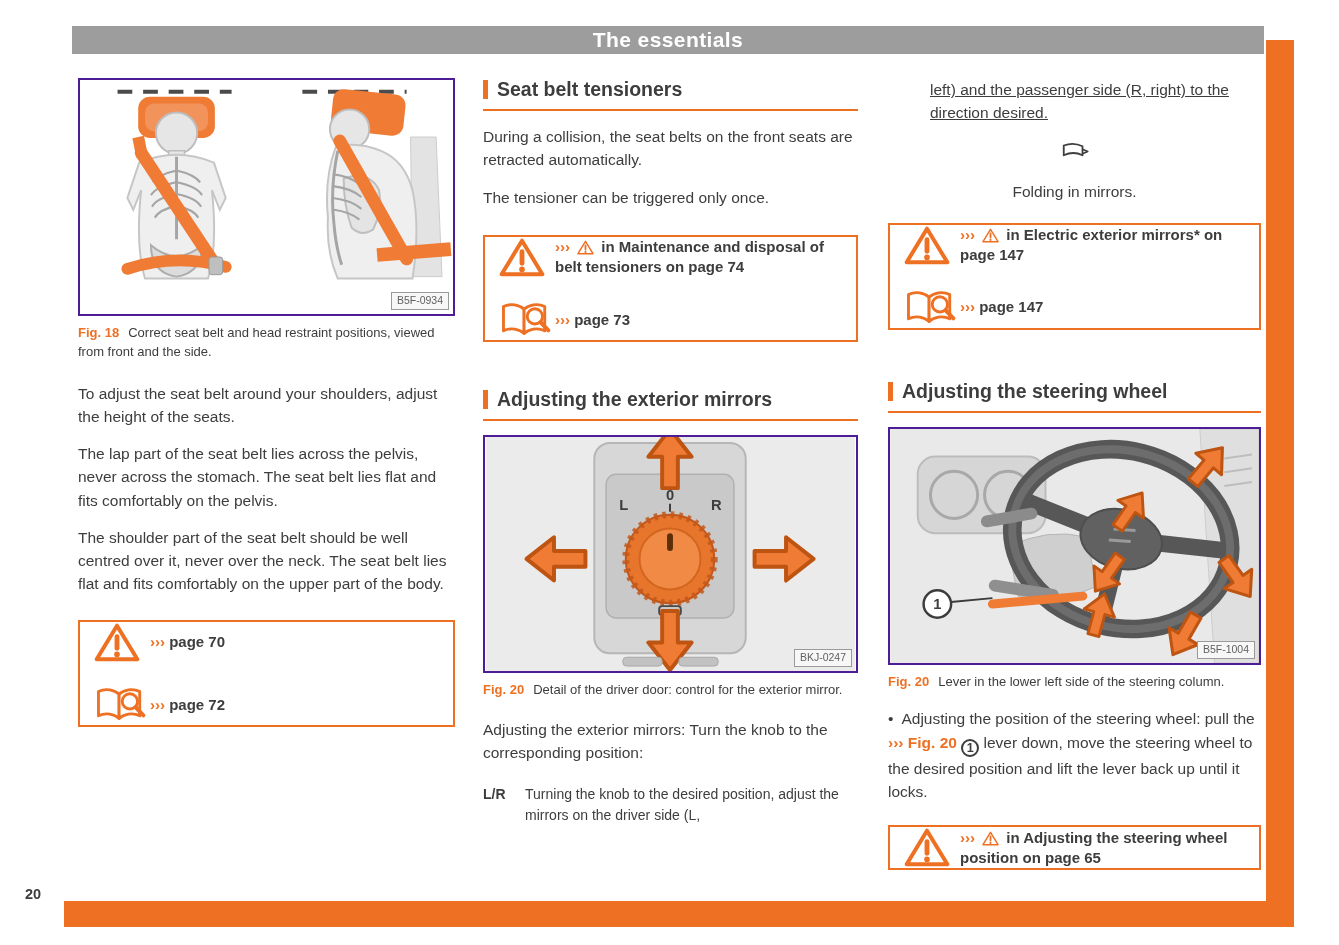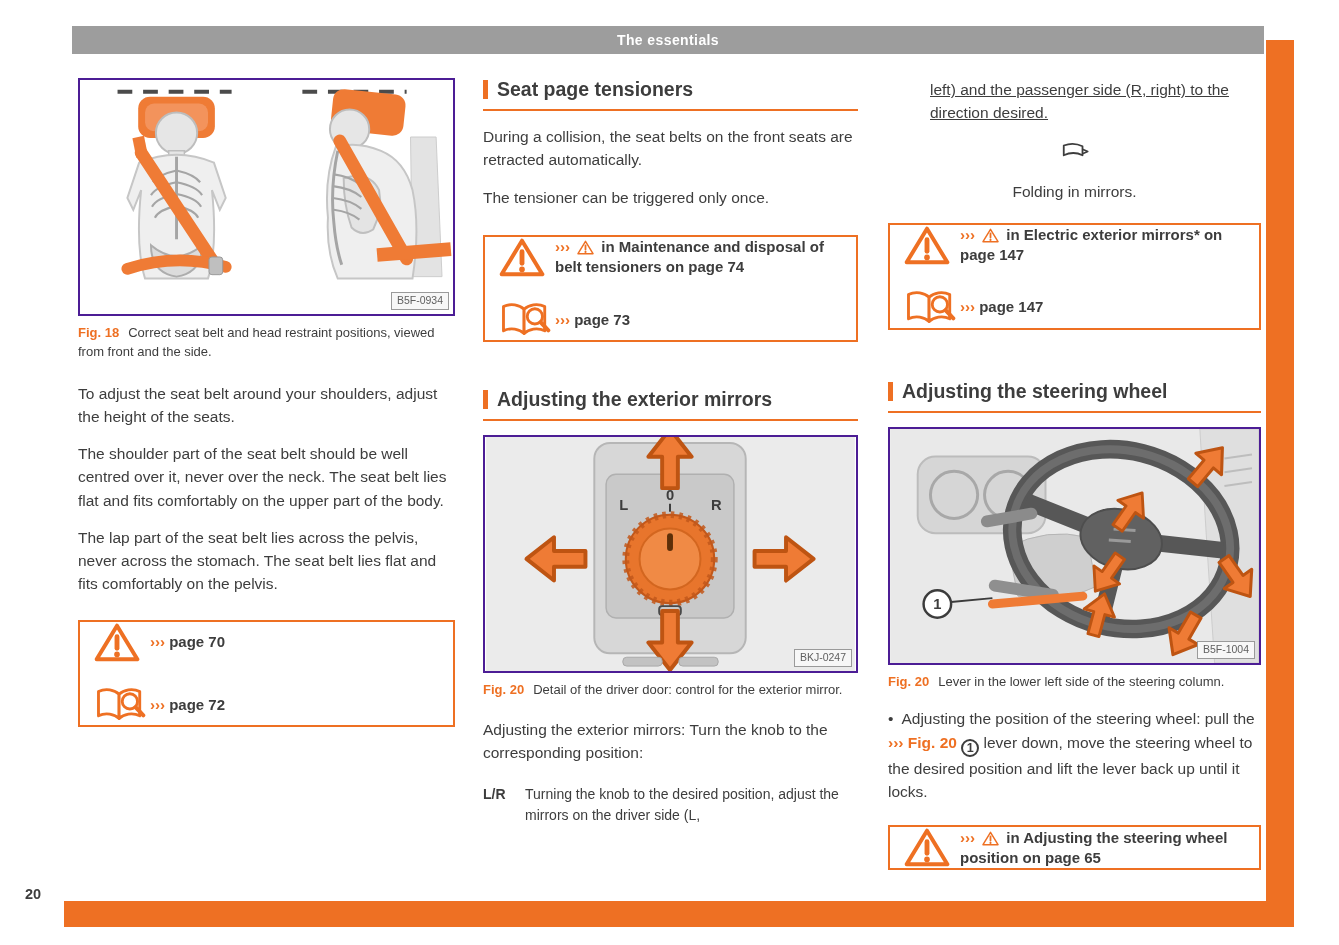--- a/index.html
+++ b/index.html
@@ -12,21 +12,21 @@
   *{box-sizing:border-box;}
   html,body{margin:0;padding:0;}
   body{
     width:1339px;height:945px;overflow:hidden;background:#fff;
     font-family:"Liberation Sans", sans-serif;color:var(--text);
   }
   .page{position:relative;width:1339px;height:945px;background:#fff;}
   .header-bar{
     position:absolute;left:72px;top:26px;width:1192px;height:28px;
     background:var(--gray-head);color:#fff;text-align:center;
-    font-size:14px;font-weight:bold;line-height:28px;letter-spacing:.4px;
+    font-size:21px;font-weight:bold;line-height:28px;letter-spacing:.4px;
   }
   .stripe-right{position:absolute;left:1266px;top:40px;width:28px;height:887px;background:var(--orange);}
   .stripe-bottom{position:absolute;left:64px;top:901px;width:1230px;height:26px;background:var(--orange);}
   .page-number{position:absolute;left:25px;top:886px;font-size:14.5px;font-weight:bold;}
 
   .col{position:absolute;top:78px;}
   .col1{left:78px;width:377px;}
   .col2{left:483px;width:375px;}
   .col3{left:888px;width:373px;}
 
@@ -159,22 +159,22 @@
         <path d="M300 178 L375 172" stroke="#EF7B35" stroke-width="14"></path>
       </svg>
       <div class="fig-code">B5F-0934</div>
     </div>
 
     <p class="fig-caption">
       <span class="fig-label">Fig. 18</span><span>Correct seat belt and head restraint positions, viewed from front and the side.</span>
     </p>
 
     <p class="body-p" style="margin-top:20px">To adjust the seat belt around your shoulders, adjust the height of the seats.</p>
+    <p class="body-p">The lap part of the seat belt lies across the pelvis, never across the stomach. The seat belt lies flat and fits comfortably on the pelvis.</p>
     <p class="body-p">The shoulder part of the seat belt should be well centred over it, never over the neck. The seat belt lies flat and fits comfortably on the upper part of the body.</p>
-    <p class="body-p">The lap part of the seat belt lies across the pelvis, never across the stomach. The seat belt lies flat and fits comfortably on the pelvis.</p>
 
     <div class="note-box">
       <div class="note-entry">
         <span class="note-icon">
           <svg viewBox="0 0 52 46" width="46" height="41">
               <use href="#sym-warn"></use>
             </svg>
         </span>
         <p class="note-text">
           <span class="ref">›››</span>
@@ -190,21 +190,21 @@
         <p class="note-text">
           <span class="ref">›››</span>
           <span>page 72</span>
         </p>
       </div>
     </div>
   </div>
 
   <div class="col col2">
 
-    <h2 class="section-heading">Seat page tensioners</h2>
+    <h2 class="section-heading">Seat belt tensioners</h2>
 
     <p class="body-p first">During a collision, the seat belts on the front seats are retracted automatically.</p>
     <p class="body-p">The tensioner can be triggered only once.</p>
 
     <div class="note-box mt26">
       <div class="note-entry">
         <span class="note-icon">
           <svg viewBox="0 0 52 46" width="46" height="41">
               <use href="#sym-warn"></use>
             </svg>

